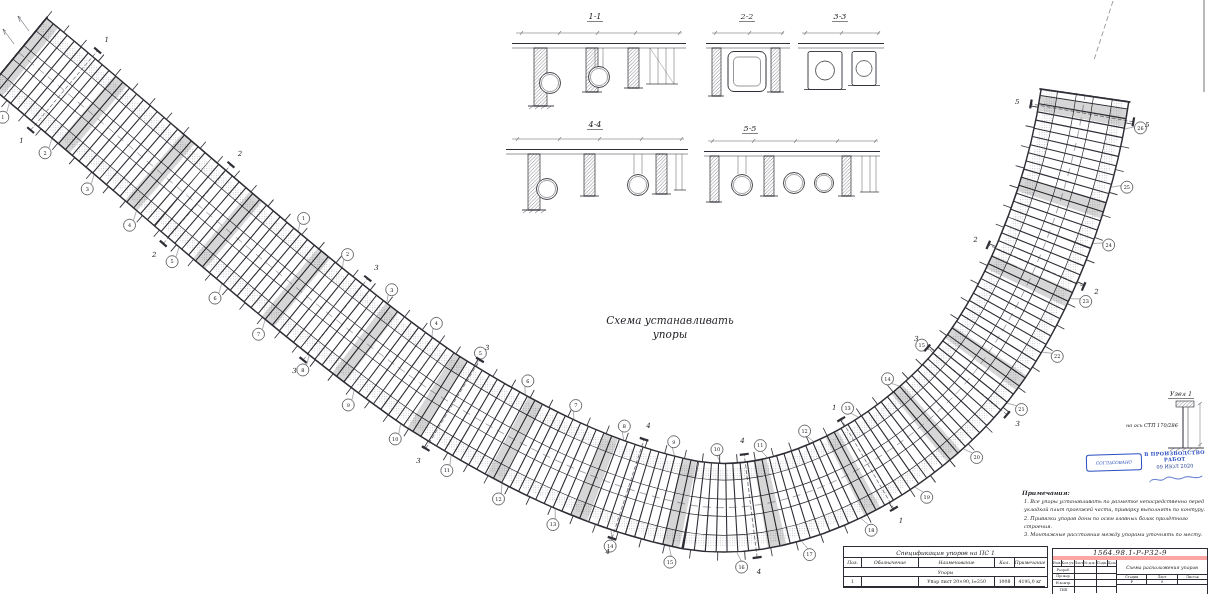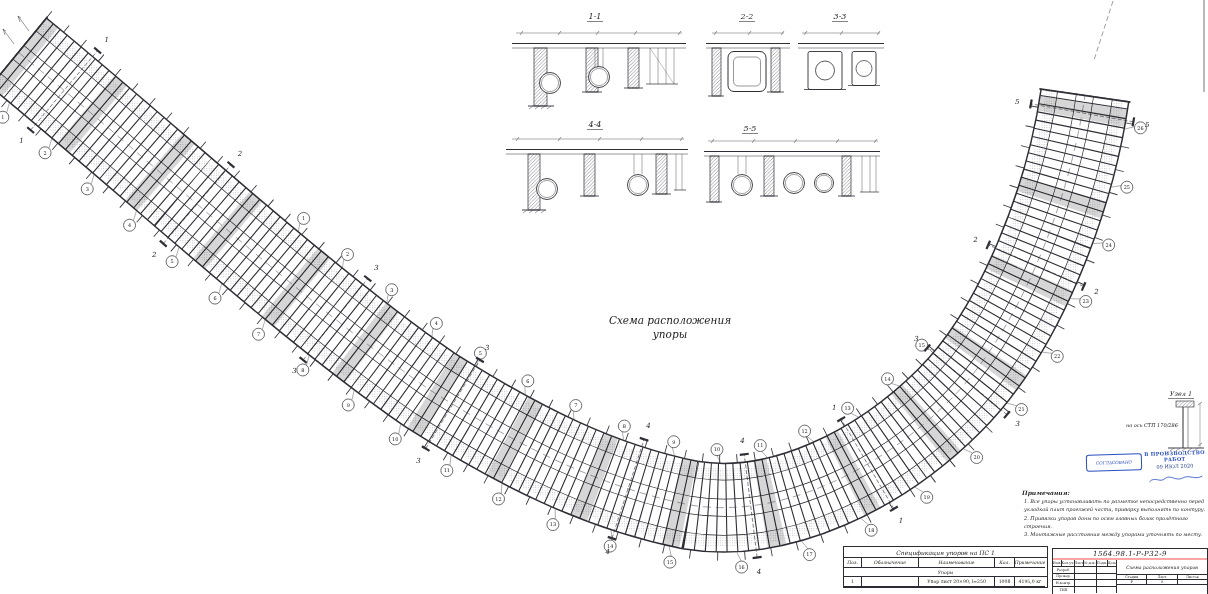--- a/index.html
+++ b/index.html
@@ -26,21 +26,21 @@
              display:flex;align-items:center;justify-content:center;text-align:center;
              min-height:9px;padding:0 1px;overflow:hidden;}
   .spec-cell:last-child{border-right:none;}
   .spec-group{border-bottom:1px solid #2b2b33;height:8px;display:flex;align-items:center;
               justify-content:center;font-style:italic;}
   .spec .hd .spec-cell{font-style:italic;}
 
   
   .tb{border:1.2px solid #2b2b33;background:#fff;font-size:3.4px;}
   .tb *{box-sizing:border-box;}
-  .tb-code{height:11px;border-bottom:2px solid #fca5a5;display:flex;align-items:center;
+  .tb-code{height:11px;border-bottom:4px solid #fca5a5;display:flex;align-items:center;
            justify-content:center;font-size:7px;font-style:italic;letter-spacing:.5px;}
   .tb-body{display:flex;height:33px;}
   .tb-left{width:64px;border-right:1px solid #2b2b33;display:flex;flex-direction:column;}
   .tb-row{display:flex;flex:1;border-bottom:.5px solid #2b2b33;}
   .tb-row:last-child{border-bottom:none;}
   .tb-c{border-right:.5px solid #2b2b33;display:flex;align-items:center;justify-content:center;
         overflow:hidden;white-space:nowrap;}
   .tb-c:last-child{border-right:none;}
   .tb-right{flex:1;display:flex;flex-direction:column;}
   .tb-title{flex:1.6;display:flex;align-items:center;justify-content:center;text-align:center;
@@ -407,21 +407,21 @@
 
     <g stroke="#3a3a42" fill="none">
       <path d="M14 44 L3 29 M6 31 L3 29 L5 35" stroke-width="0.5"></path>
       <path d="M29 31 L18 16 M21 18 L18 16 L20 22" stroke-width="0.5"></path>
       <line x1="1113" y1="1" x2="1094" y2="60" stroke-width="0.5" stroke-dasharray="5 3"></line>
       <line x1="1204" y1="0" x2="1204" y2="92" stroke-width="0.7"></line>
     </g>
   </svg>
 
   <div class="ovl scheme-label" style="left:590px;top:314px;width:160px;">
-    <div>Схема расположения</div>
+    <div>Схема устанавливать</div>
     <div>упоры</div>
   </div>
 
   <div class="ovl notes" style="left:1022px;top:488px;width:184px;">
     <div class="nh">Примечания:</div>
     <ol>
         <li>1. Все упоры устанавливать по разметке непосредственно перед укладкой плит проезжей части, приварку выполнять по контуру.</li>
         <li>2. Привязки упоров даны по осям главных балок пролётного строения.</li>
         <li>3. Монтажные расстояния между упорами уточнять по месту.</li>
       </ol>

